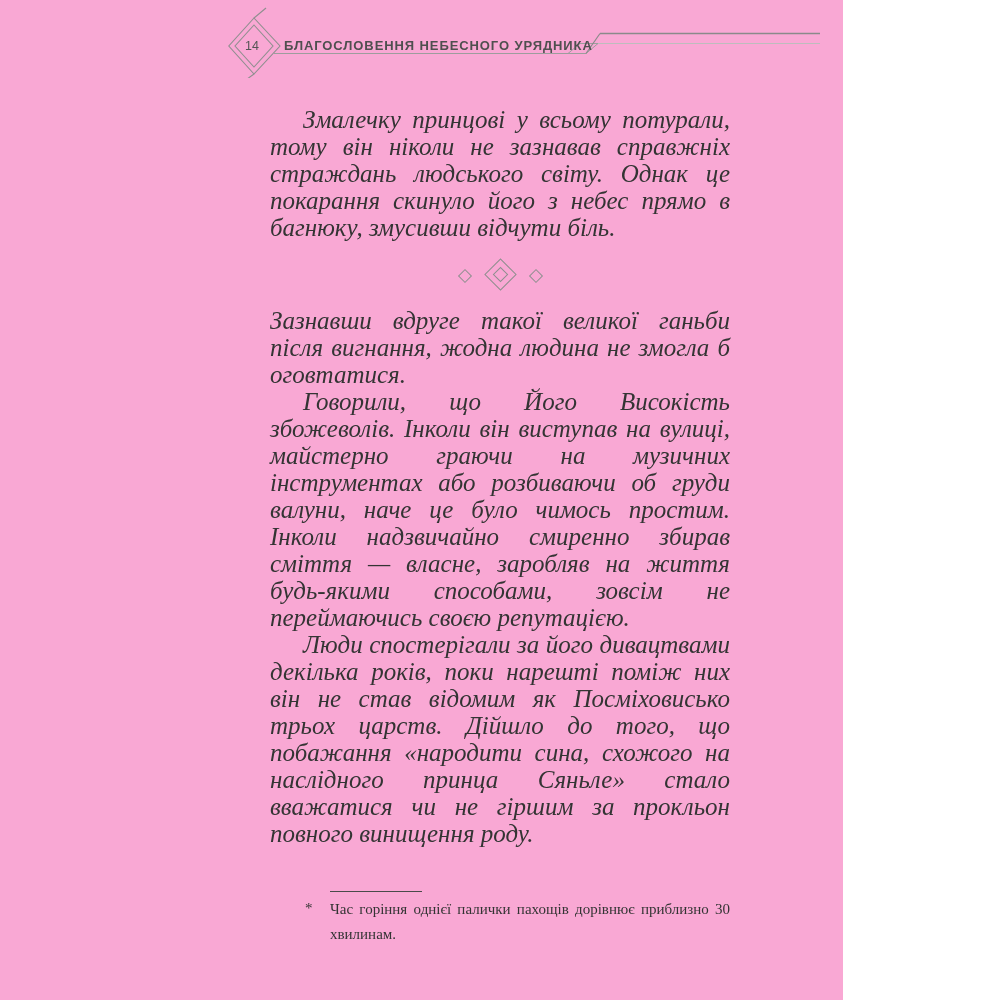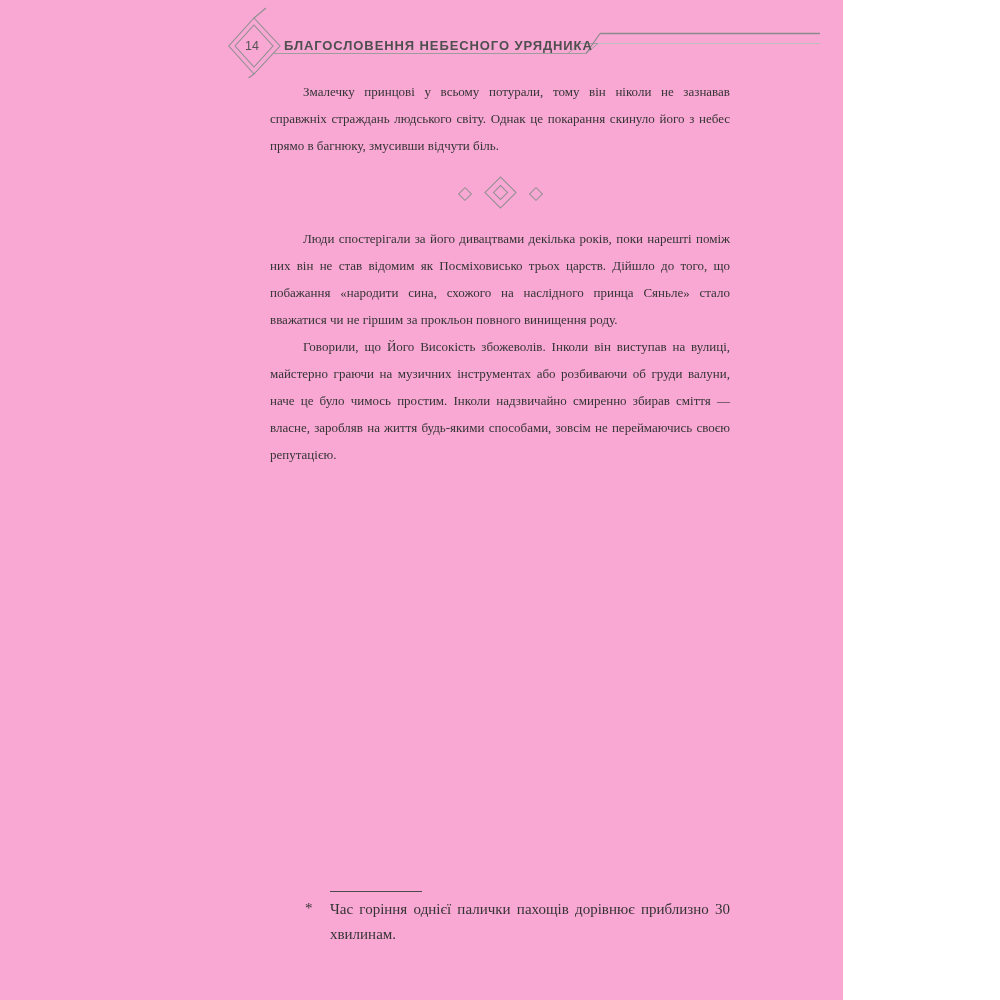--- a/index.html
+++ b/index.html
@@ -41,25 +41,26 @@
     font-weight: 700;
     letter-spacing: 0.9px;
     color: #4f4f4f;
     white-space: nowrap;
   }
 
   
   .text-block {
     position: absolute;
     left: 270px;
-    top: 78px;
+    top: 106px;
     width: 460px;
-    font-size: 13px;
+    font-size: 25px;
     line-height: 27px;
     text-align: justify;
+    font-style: italic;
   }
   .text-block p { margin: 0; text-indent: 33px; }
   .text-block p.p-noindent { text-indent: 0; }
   .fn-mark {
     font-size: 62%;
     vertical-align: super;
     line-height: 0;
   }
 
   
@@ -147,22 +148,23 @@
     <p>Змалечку принцові у всьому потурали, тому він ніколи не зазнавав справжніх страждань людського світу. Однак це покарання скинуло його з небес прямо в багнюку, змусивши відчути біль.</p>
 
     <div class="divider">
       <span class="dia-small"></span>
       <span class="dia-big">
           <span class="dia-inner"></span>
         </span>
       <span class="dia-small"></span>
     </div>
 
+    <p class="p-noindent">Зазнавши вдруге такої великої ганьби після вигнання, жодна людина не змогла б оговтатися.</p>
+    <p>Говорили, що Його Високість збожеволів. Інколи він виступав на вулиці, майстерно граючи на музичних інструментах або розбиваючи об груди валуни, наче це було чимось простим. Інколи надзвичайно смиренно збирав сміття — власне, заробляв на життя будь-якими способами, зовсім не переймаючись своєю репутацією.</p>
     <p>Люди спостерігали за його дивацтвами декілька років, поки нарешті поміж них він не став відомим як Посміховисько трьох царств. Дійшло до того, що побажання «народити сина, схожого на наслідного принца Сяньле» стало вважатися чи не гіршим за прокльон повного винищення роду.</p>
-    <p>Говорили, що Його Високість збожеволів. Інколи він виступав на вулиці, майстерно граючи на музичних інструментах або розбиваючи об груди валуни, наче це було чимось простим. Інколи надзвичайно смиренно збирав сміття — власне, заробляв на життя будь-якими способами, зовсім не переймаючись своєю репутацією.</p>
   </div>
 
   <div class="footnote">
     <div class="fn-rule"></div>
     <div class="fn-body">
       <span class="fn-asterisk">*</span>
       <span>Час горіння однієї палички пахощів дорівнює приблизно 30 хвилинам.</span>
     </div>
   </div>
 

